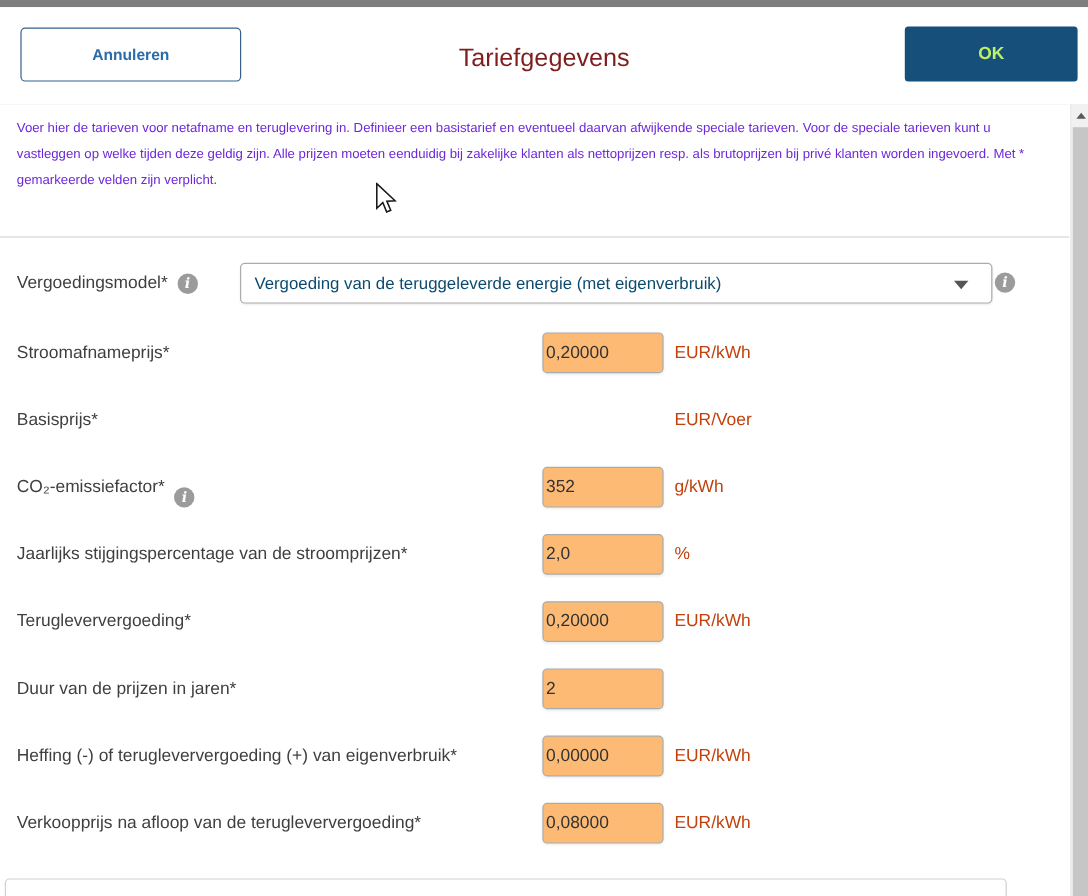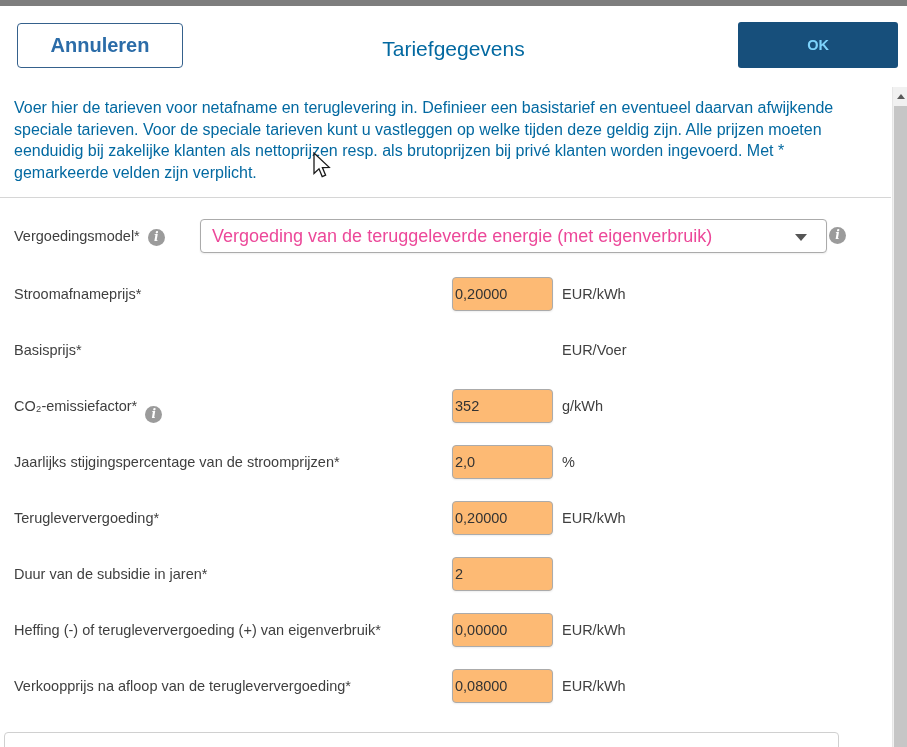--- a/index.html
+++ b/index.html
@@ -5,75 +5,75 @@
   html,body{margin:0;padding:0;}
   body{
     width:907px;height:747px;overflow:hidden;background:#fff;
     font-family:"Liberation Sans", sans-serif;color:#3f3f3f;position:relative;
   }
   
   .top-strip{position:absolute;left:0;top:0;width:907px;height:6px;background:#7e7e7e;}
   
   .header{position:absolute;left:0;top:6px;width:907px;height:81px;background:#fff;border-bottom:1px solid #dcdcdc;}
   .btn-cancel{
-    position:absolute;left:17px;top:17px;width:166px;height:45px;
+    position:absolute;left:17px;top:17px;width:184px;height:45px;
     background:#fff;border:1.5px solid #35618c;border-radius:4px;
-    color:#2b6ca8;font-size:20px;font-weight:600;cursor:pointer;
+    color:#2b6ca8;font-size:13px;font-weight:600;cursor:pointer;
     font-family:"Liberation Sans", sans-serif;
   }
   .btn-ok{
-    position:absolute;right:9px;top:16px;width:160px;height:46px;
+    position:absolute;right:9px;top:16px;width:144px;height:46px;
     background:#174f7b;border:none;border-radius:3px;
-    color:#7dd3fc;font-size:14.5px;font-weight:700;cursor:pointer;
+    color:#bef264;font-size:14.5px;font-weight:700;cursor:pointer;
     font-family:"Liberation Sans", sans-serif;
   }
   .page-title{
     position:absolute;left:50%;top:31px;transform:translateX(-50%);
-    font-size:21px;color:#0369a1;white-space:nowrap;
+    font-size:21px;color:#7f1d1d;white-space:nowrap;
   }
   
   .content{position:absolute;left:0;top:87px;width:907px;height:660px;background:#fff;}
   .description{
     position:absolute;left:14px;top:10px;width:852px;
-    font-size:16px;line-height:21.5px;color:#0369a1;margin:0;
+    font-size:11px;line-height:21.5px;color:#6d28d9;margin:0;
   }
   .divider{position:absolute;left:0;top:110px;width:891px;height:0;border-top:1px solid #d6d6d6;}
   
   .info-icon{
     display:inline-flex;align-items:center;justify-content:center;
     width:17px;height:17px;border-radius:50%;background:#9b9b9b;
     color:#fff;font-size:12px;font-weight:700;font-style:italic;
     font-family:"DejaVu Serif", serif;vertical-align:middle;margin-left:8px;
     line-height:17px;flex:none;
   }
   
   .model-label{position:absolute;left:14px;top:133px;height:33px;line-height:33px;font-size:14.5px;white-space:nowrap;}
   .dropdown{
     position:absolute;left:200px;top:132px;width:627px;height:34px;box-sizing:border-box;
     border:1px solid #ababab;border-radius:4px;background:#fff;
     display:flex;align-items:center;cursor:pointer;
     box-shadow:0 1px 2px rgba(0,0,0,0.07);
   }
-  .dropdown .dd-text{padding-left:11px;font-size:18px;color:#ec4899;white-space:nowrap;overflow:hidden;}
+  .dropdown .dd-text{padding-left:11px;font-size:14px;color:#0c4a6e;white-space:nowrap;overflow:hidden;}
   .chevron-down{
     position:absolute;right:19px;top:14px;width:0;height:0;
     border-left:6px solid transparent;border-right:6px solid transparent;border-top:7px solid #555;
   }
   .model-info{position:absolute;left:829px;top:140px;}
   
   .field-row{position:absolute;left:0;width:891px;height:34px;}
   .flabel{position:absolute;left:14px;top:0;height:34px;line-height:34px;font-size:14.5px;white-space:nowrap;display:flex;align-items:flex-end;}
   .field-row input{
     position:absolute;left:452px;top:0;width:101px;height:34px;box-sizing:border-box;
     border:1px solid #ababab;border-radius:4px;background:#fdba74;
     padding-right:9px;font-size:14.5px;color:#333;
     font-family:"Liberation Sans", sans-serif;box-shadow:0 1px 2px rgba(0,0,0,0.07);
     outline:none;
   }
-  .unit{position:absolute;left:562px;top:0;height:34px;line-height:34px;font-size:14.5px;color:#404040;white-space:nowrap;}
+  .unit{position:absolute;left:562px;top:0;height:34px;line-height:34px;font-size:14.5px;color:#c2410c;white-space:nowrap;}
   
   .bottom-panel{
     position:absolute;left:4px;top:645px;width:835px;height:120px;box-sizing:border-box;
     border:1px solid #d0d0d0;border-radius:4px;background:#fff;
   }
   
   .scrollbar{position:absolute;right:0;top:0;width:15px;height:660px;background:#f1f1f1;border-left:1px solid #e6e6e6;box-sizing:border-box;}
   .scroll-up{position:absolute;left:0;top:1px;width:15px;height:16px;background:#f1f1f1;display:flex;align-items:center;justify-content:center;cursor:pointer;}
   .scroll-up .tri-up{width:0;height:0;border-left:4px solid transparent;border-right:4px solid transparent;border-bottom:5px solid #5a5a5a;}
   .scroll-thumb{position:absolute;left:1px;top:19px;width:13px;height:641px;background:#c6c6c6;cursor:pointer;}
@@ -138,21 +138,21 @@
     </div>
       <div class="field-row" style="top: 414px;">
       <span class="flabel">
           <span class="flabel-text">Terugleververgoeding*</span>
         </span>
       <input type="text" value="0,20000" style="">
       <span class="unit">EUR/kWh</span>
     </div>
       <div class="field-row" style="top: 470px;">
       <span class="flabel">
-          <span class="flabel-text">Duur van de subsidie in jaren*</span>
+          <span class="flabel-text">Duur van de prijzen in jaren*</span>
         </span>
       <input type="text" value="2" style="">
 
     </div>
       <div class="field-row" style="top: 526px;">
       <span class="flabel">
           <span class="flabel-text">Heffing (-) of terugleververgoeding (+) van eigenverbruik*</span>
         </span>
       <input type="text" value="0,00000" style="">
       <span class="unit">EUR/kWh</span>

